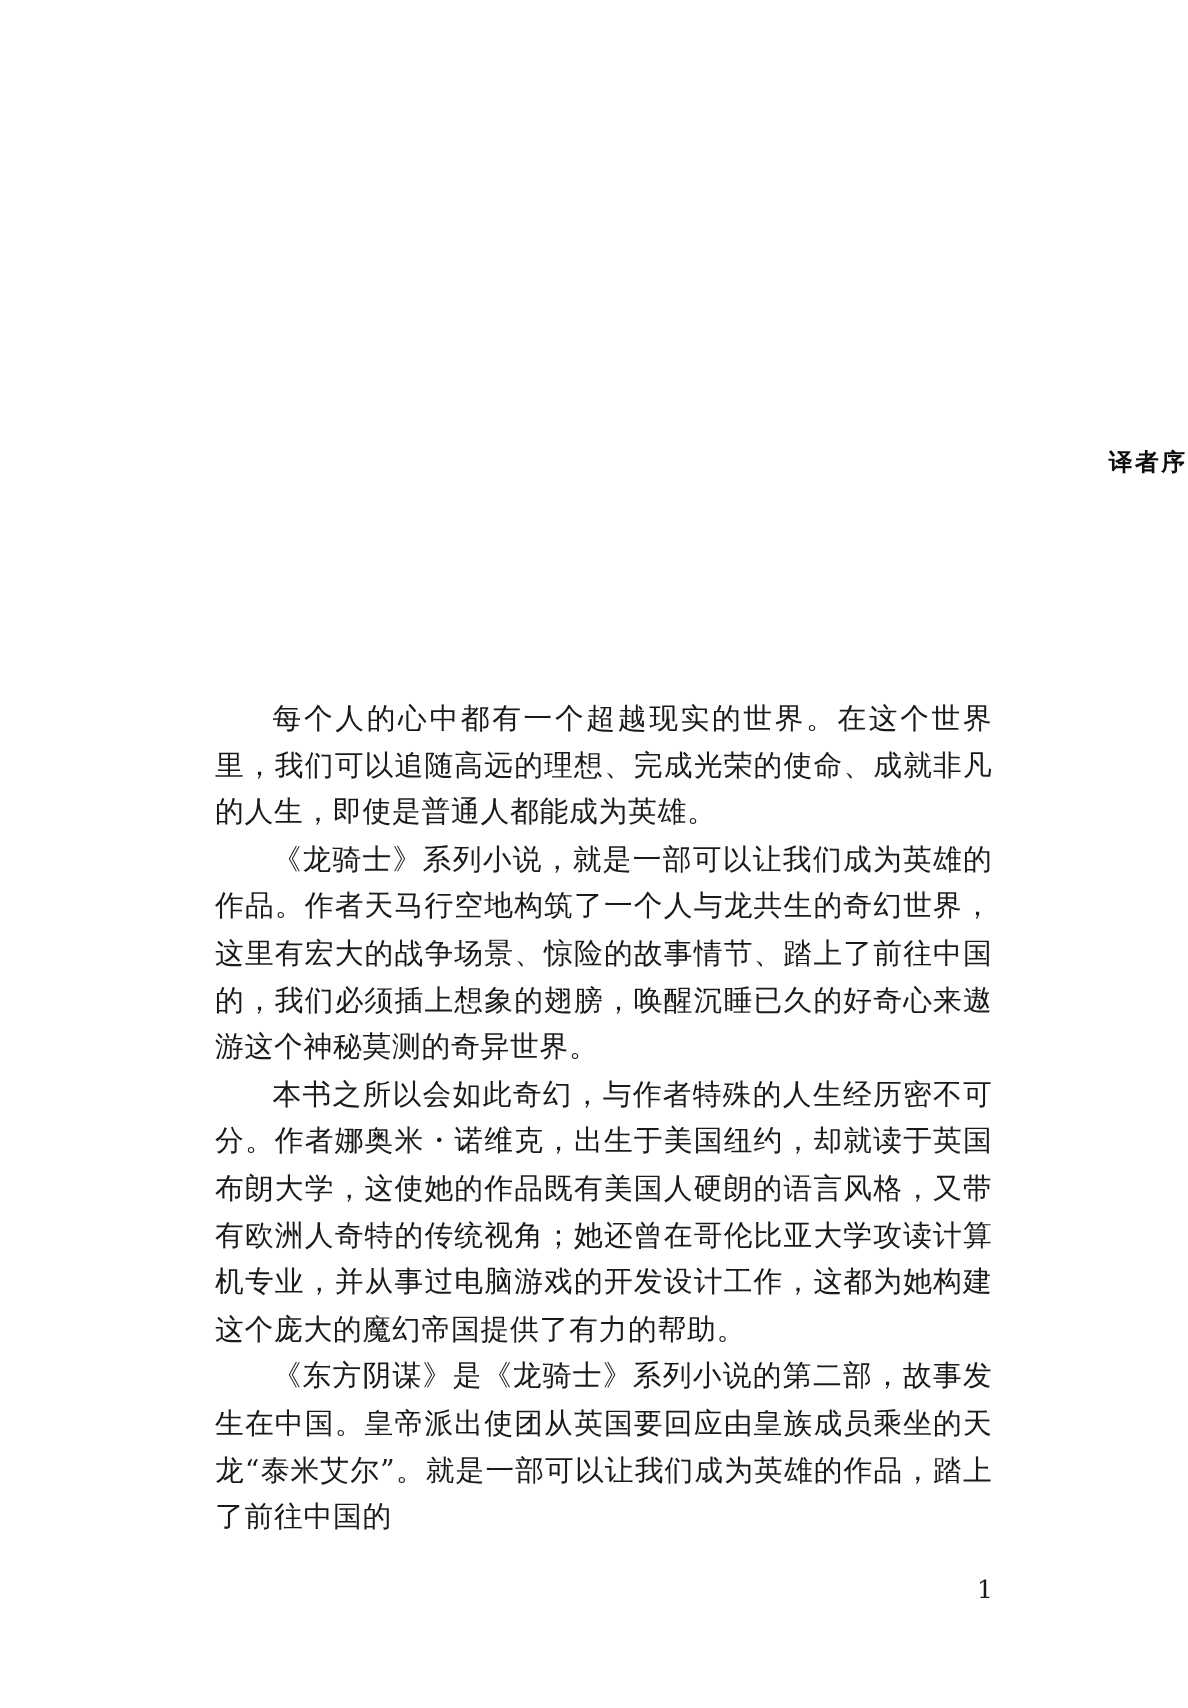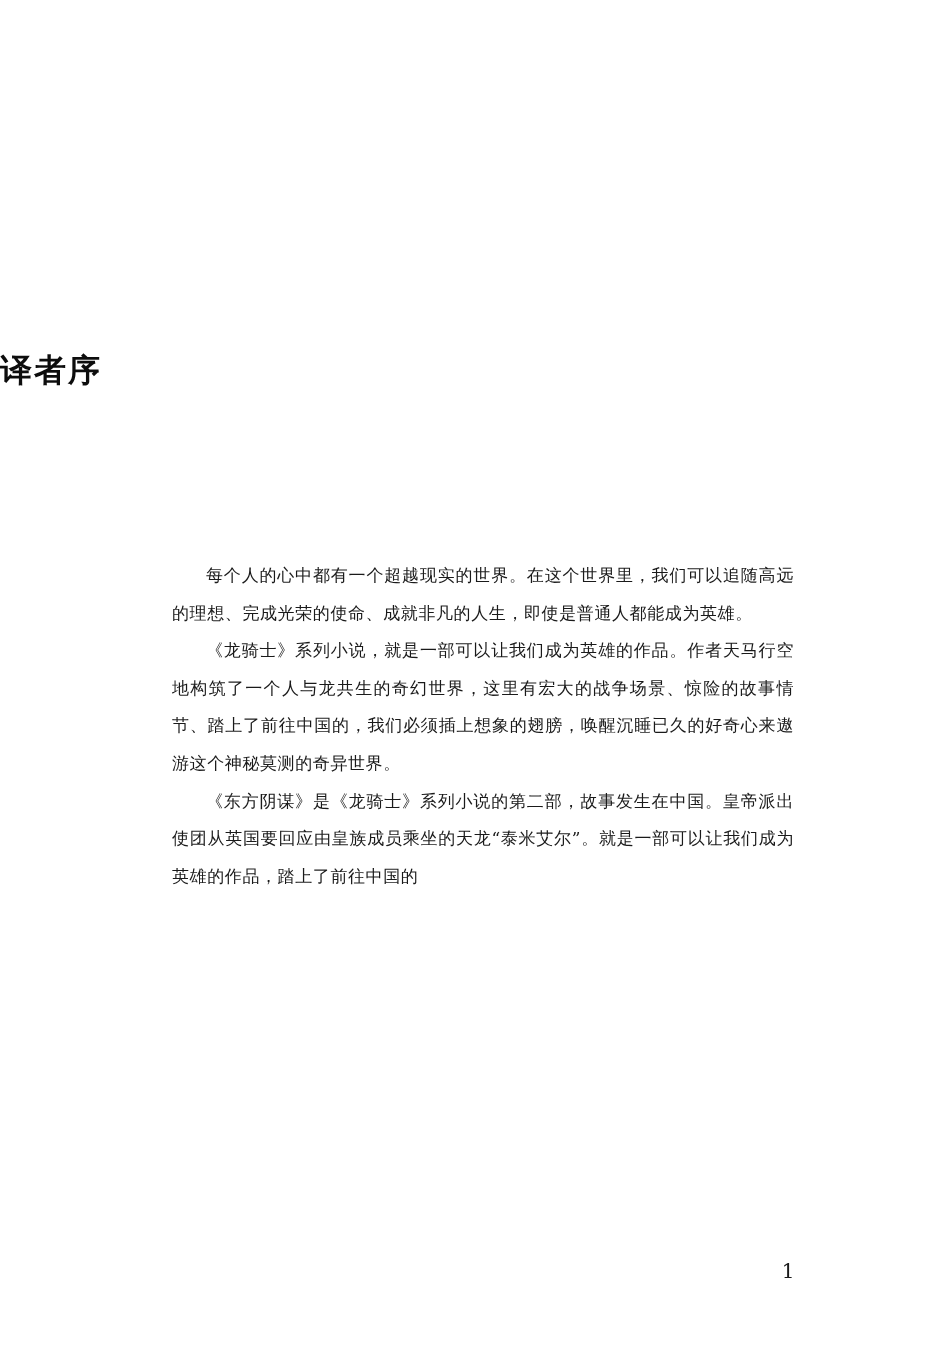--- a/index.html
+++ b/index.html
@@ -20,36 +20,36 @@
       left: 0; top: 0;
       width: 950px;
       height: 1366px;
       background: #ffffff;
     }
     .title {
       position: absolute;
       left: 0;
       width: 950px;
       top: 352px;
-      text-align: left;
-      font-size: 32px;
+      text-align: right;
+      font-size: 19px;
       font-weight: bold;
       letter-spacing: 2px;
       line-height: 36px;
       color: #0d0d0d;
     }
     .body-text {
       position: absolute;
       left: 172px;
       top: 557px;
       width: 622px;
     }
     .para {
       margin: 0;
-      font-size: 17px;
+      font-size: 23px;
       line-height: 37.6px;
       text-indent: 2em;
       text-align: justify;
       text-align-last: left;
       letter-spacing: 0.6px;
       color: #1a1a1a;
     }
     .page-number {
       position: absolute;
       left: 776px;
@@ -63,17 +63,18 @@
   </style>
 </head>
 <body>
 
 <div class="page">
   <div class="title">译者序</div>
 
   <div class="body-text">
     <p class="para">每个人的心中都有一个超越现实的世界。在这个世界里，我们可以追随高远的理想、完成光荣的使命、成就非凡的人生，即使是普通人都能成为英雄。</p>
     <p class="para">《龙骑士》系列小说，就是一部可以让我们成为英雄的作品。作者天马行空地构筑了一个人与龙共生的奇幻世界，这里有宏大的战争场景、惊险的故事情节、踏上了前往中国的，我们必须插上想象的翅膀，唤醒沉睡已久的好奇心来遨游这个神秘莫测的奇异世界。</p>
+    <p class="para">本书之所以会如此奇幻，与作者特殊的人生经历密不可分。作者娜奥米・诺维克，出生于美国纽约，却就读于英国布朗大学，这使她的作品既有美国人硬朗的语言风格，又带有欧洲人奇特的传统视角；她还曾在哥伦比亚大学攻读计算机专业，并从事过电脑游戏的开发设计工作，这都为她构建这个庞大的魔幻帝国提供了有力的帮助。</p>
     <p class="para">《东方阴谋》是《龙骑士》系列小说的第二部，故事发生在中国。皇帝派出使团从英国要回应由皇族成员乘坐的天龙“泰米艾尔”。就是一部可以让我们成为英雄的作品，踏上了前往中国的</p>
   </div>
 
   <div class="page-number">1</div>
 </div>
 
 </body></html>

